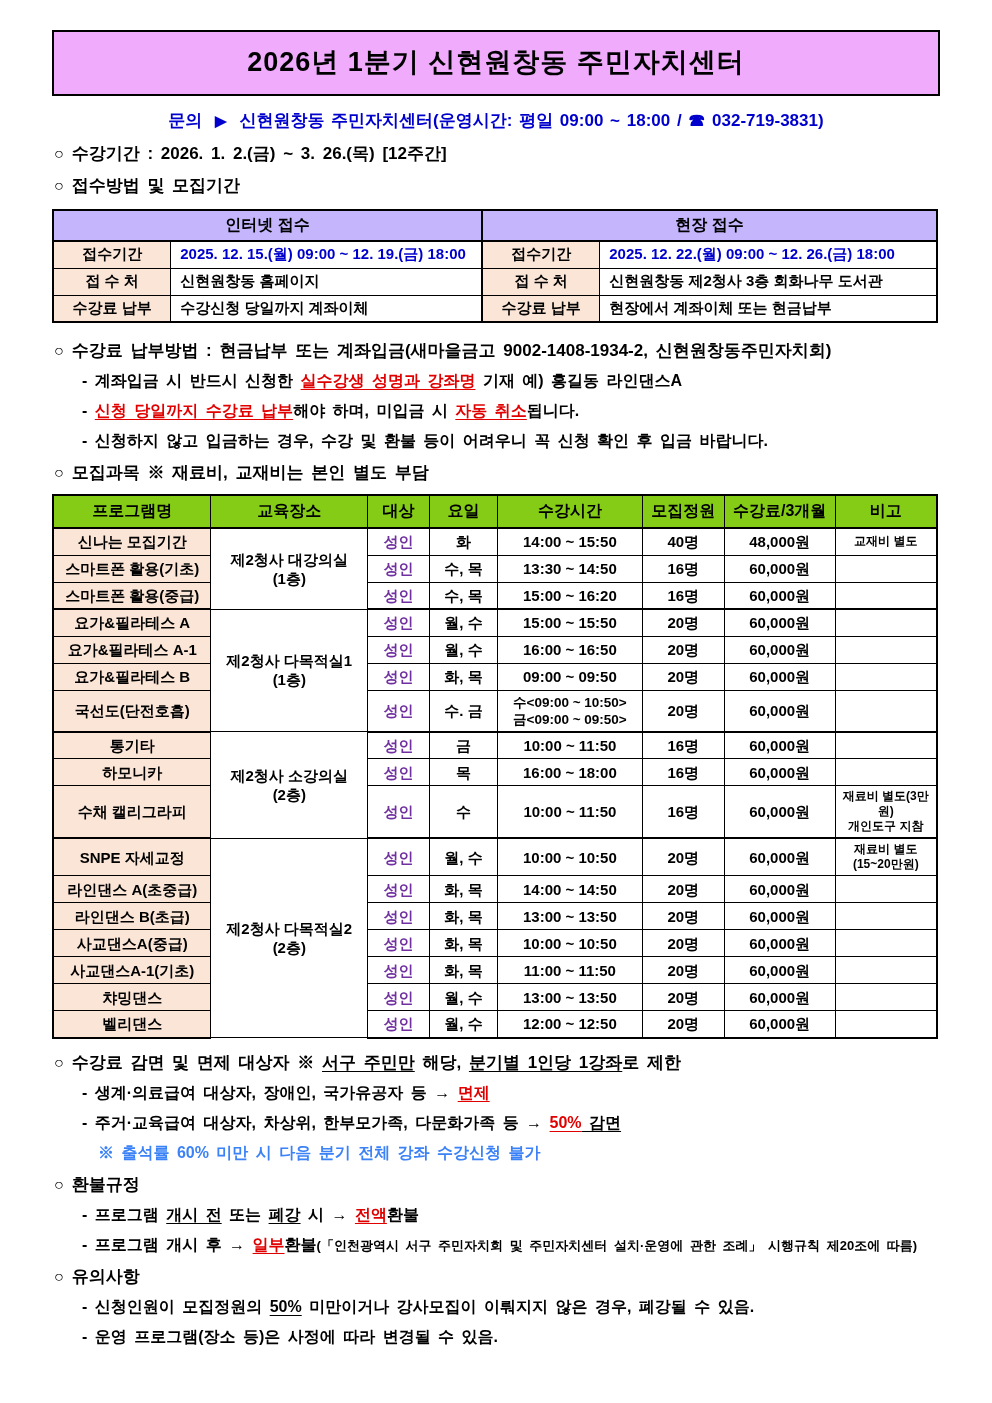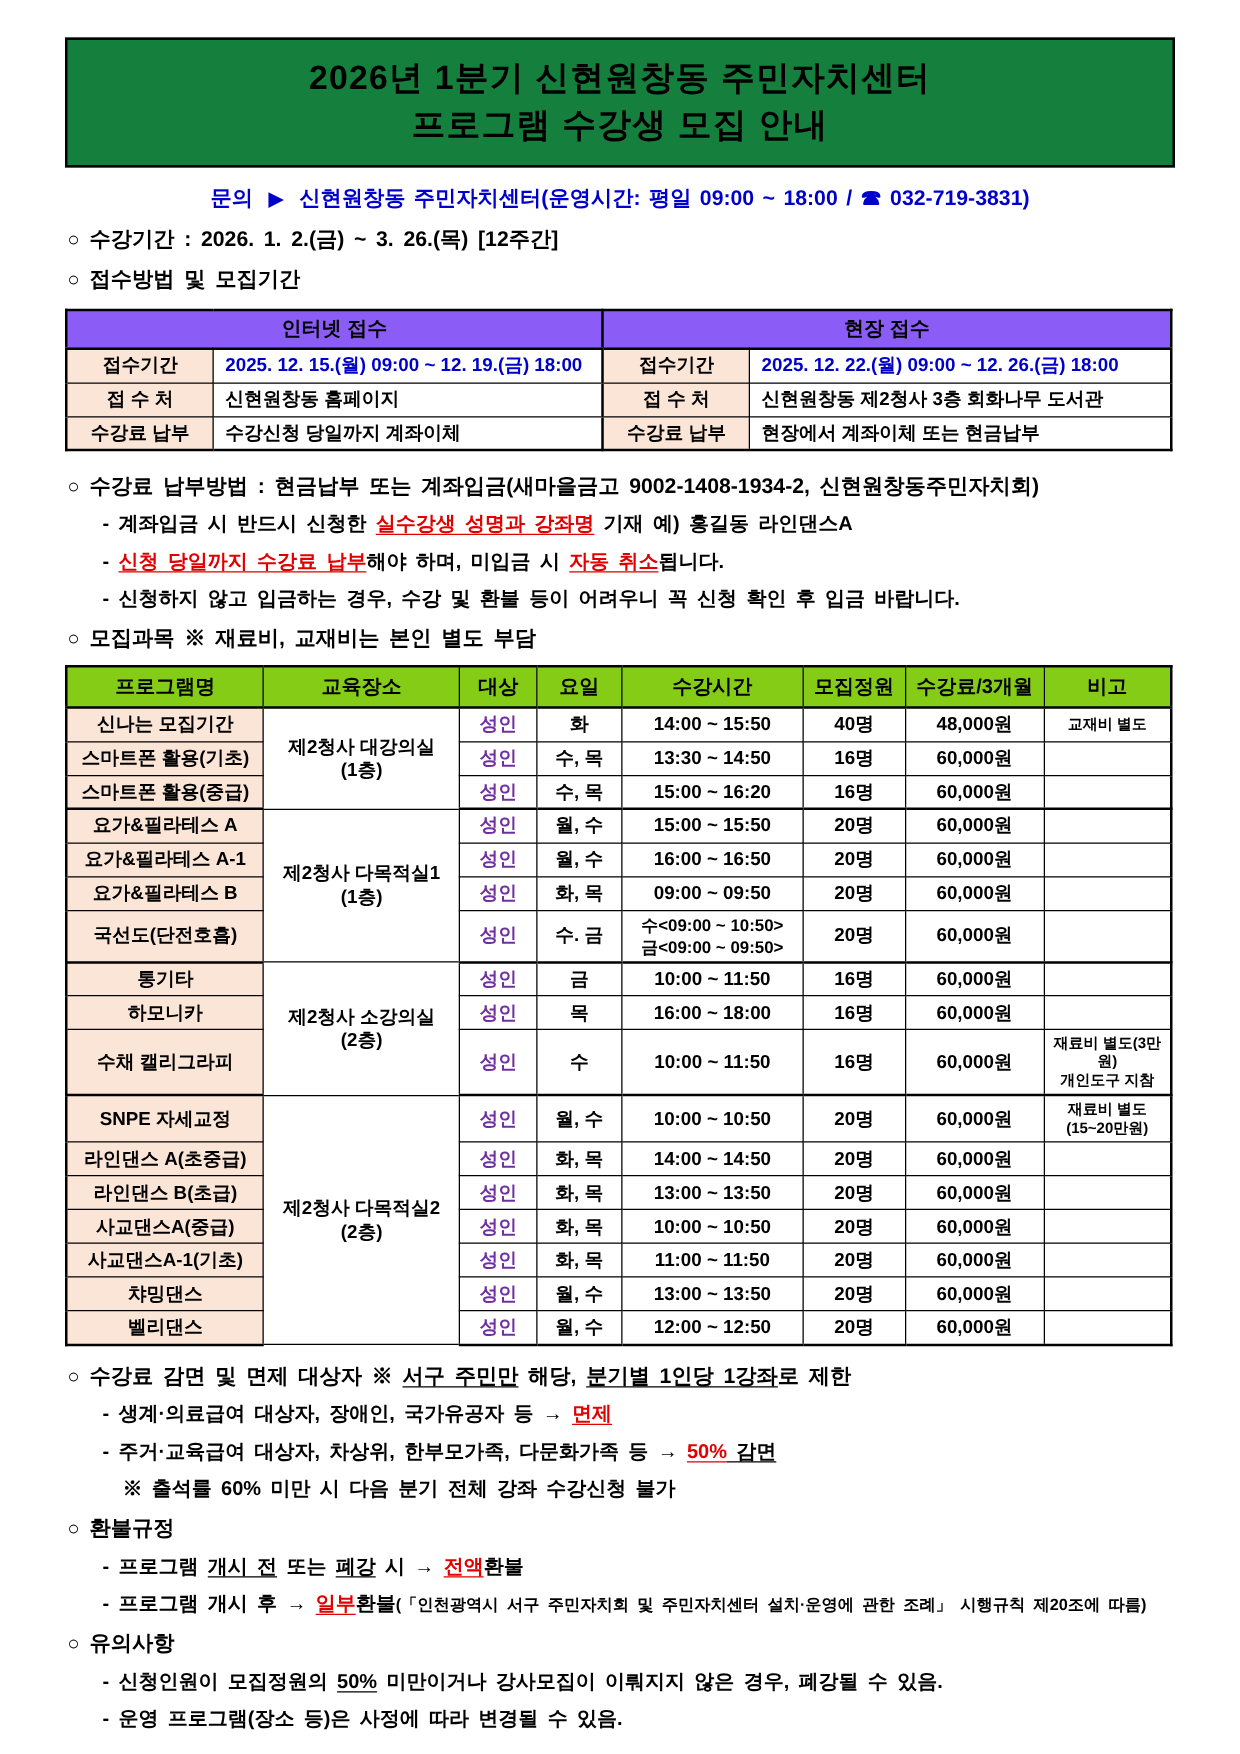--- a/index.html
+++ b/index.html
@@ -7,48 +7,48 @@
   body {
     width: 992px; height: 1403px;
     font-family: "Liberation Sans", sans-serif;
     font-weight: bold; color: #000;
     overflow: hidden;
   }
   .page { padding: 30px 52px 0 52px; width: 992px; }
 
   
   .title-box {
-    border: 2px solid #000; background: #15803d;
+    border: 2px solid #000; background: #f0abfc;
     text-align: center; padding: 11px 0 13px 0;
     font-size: 27px; line-height: 38px; letter-spacing: 1px;
   }
   .contact {
     color: #0000cc; text-align: center;
     font-size: 17px; margin: 13px 0 10px 0; word-spacing: 2px;
   }
   .contact .arrow { font-size: 15px; padding: 0 6px; }
 
   
   .h-line { font-size: 17px; margin: 9px 0 9px 2px; word-spacing: 3px; }
   .h-line .circ { font-size: 16px; padding-right: 8px; }
   .bullet { font-size: 16px; margin: 9px 0 9px 30px; word-spacing: 3px; }
   .bullet2 { margin-left: 46px; }
-  .blue { color: #000000; }
+  .blue { color: #3b82f6; }
   .ru { color: #e00000; text-decoration: underline; text-underline-offset: 3px; }
   .u  { text-decoration: underline; text-underline-offset: 3px; }
   .sm { font-size: 13px; }
 
   
   table { border-collapse: collapse; width: 886px; }
   td, th { border: 1px solid #000; }
 
   
   .reg-table { margin: 12px 0 16px 0; }
   .reg-table th {
-    background: #8b5cf6; font-size: 16px; height: 31px; border-top: 2px solid #000;
+    background: #c4b5fd; font-size: 16px; height: 31px; border-top: 2px solid #000;
   }
   .reg-table .hdr-row th { border-bottom: 2.5px double #000; }
   .reg-table td { height: 27px; font-size: 15px; padding: 2px 6px; }
   .reg-table td.lbl { background: #fbe5d6; text-align: center; width: 118px; }
   .reg-table td.val { text-align: left; padding-left: 9px; }
   .reg-table td.val.w1 { width: 312px; }
   .reg-table td.val.w2 { width: 338px; }
   .reg-table tr:last-child td { border-bottom: 2px solid #000; }
   .reg-table td:first-child, .reg-table th:first-child { border-left: 2px solid #000; }
   .reg-table td:last-child, .reg-table th:last-child { border-right: 2px solid #000; }
@@ -77,21 +77,20 @@
   .prog-table td:last-child, .prog-table th:last-child { border-right: 2px solid #000; }
   .prog-table tr:last-child td { border-bottom: 2px solid #000; }
 </style>
 </head>
 <body>
 
 <div class="page">
 
   <div class="title-box">
     <div>2026년 1분기 신현원창동 주민자치센터</div>
-    <div>프로그램 수강생 모집 안내</div>
   </div>
 
   <div class="contact">
     <span>문의</span>
     <span class="arrow">▶</span>
     <span>신현원창동 주민자치센터(운영시간: 평일 09:00 ~ 18:00 / ☎ 032-719-3831)</span>
   </div>
 
   <div class="h-line">
     <span class="circ">○</span><span>수강기간 : 2026. 1. 2.(금) ~ 3. 26.(목) [12주간]</span>

